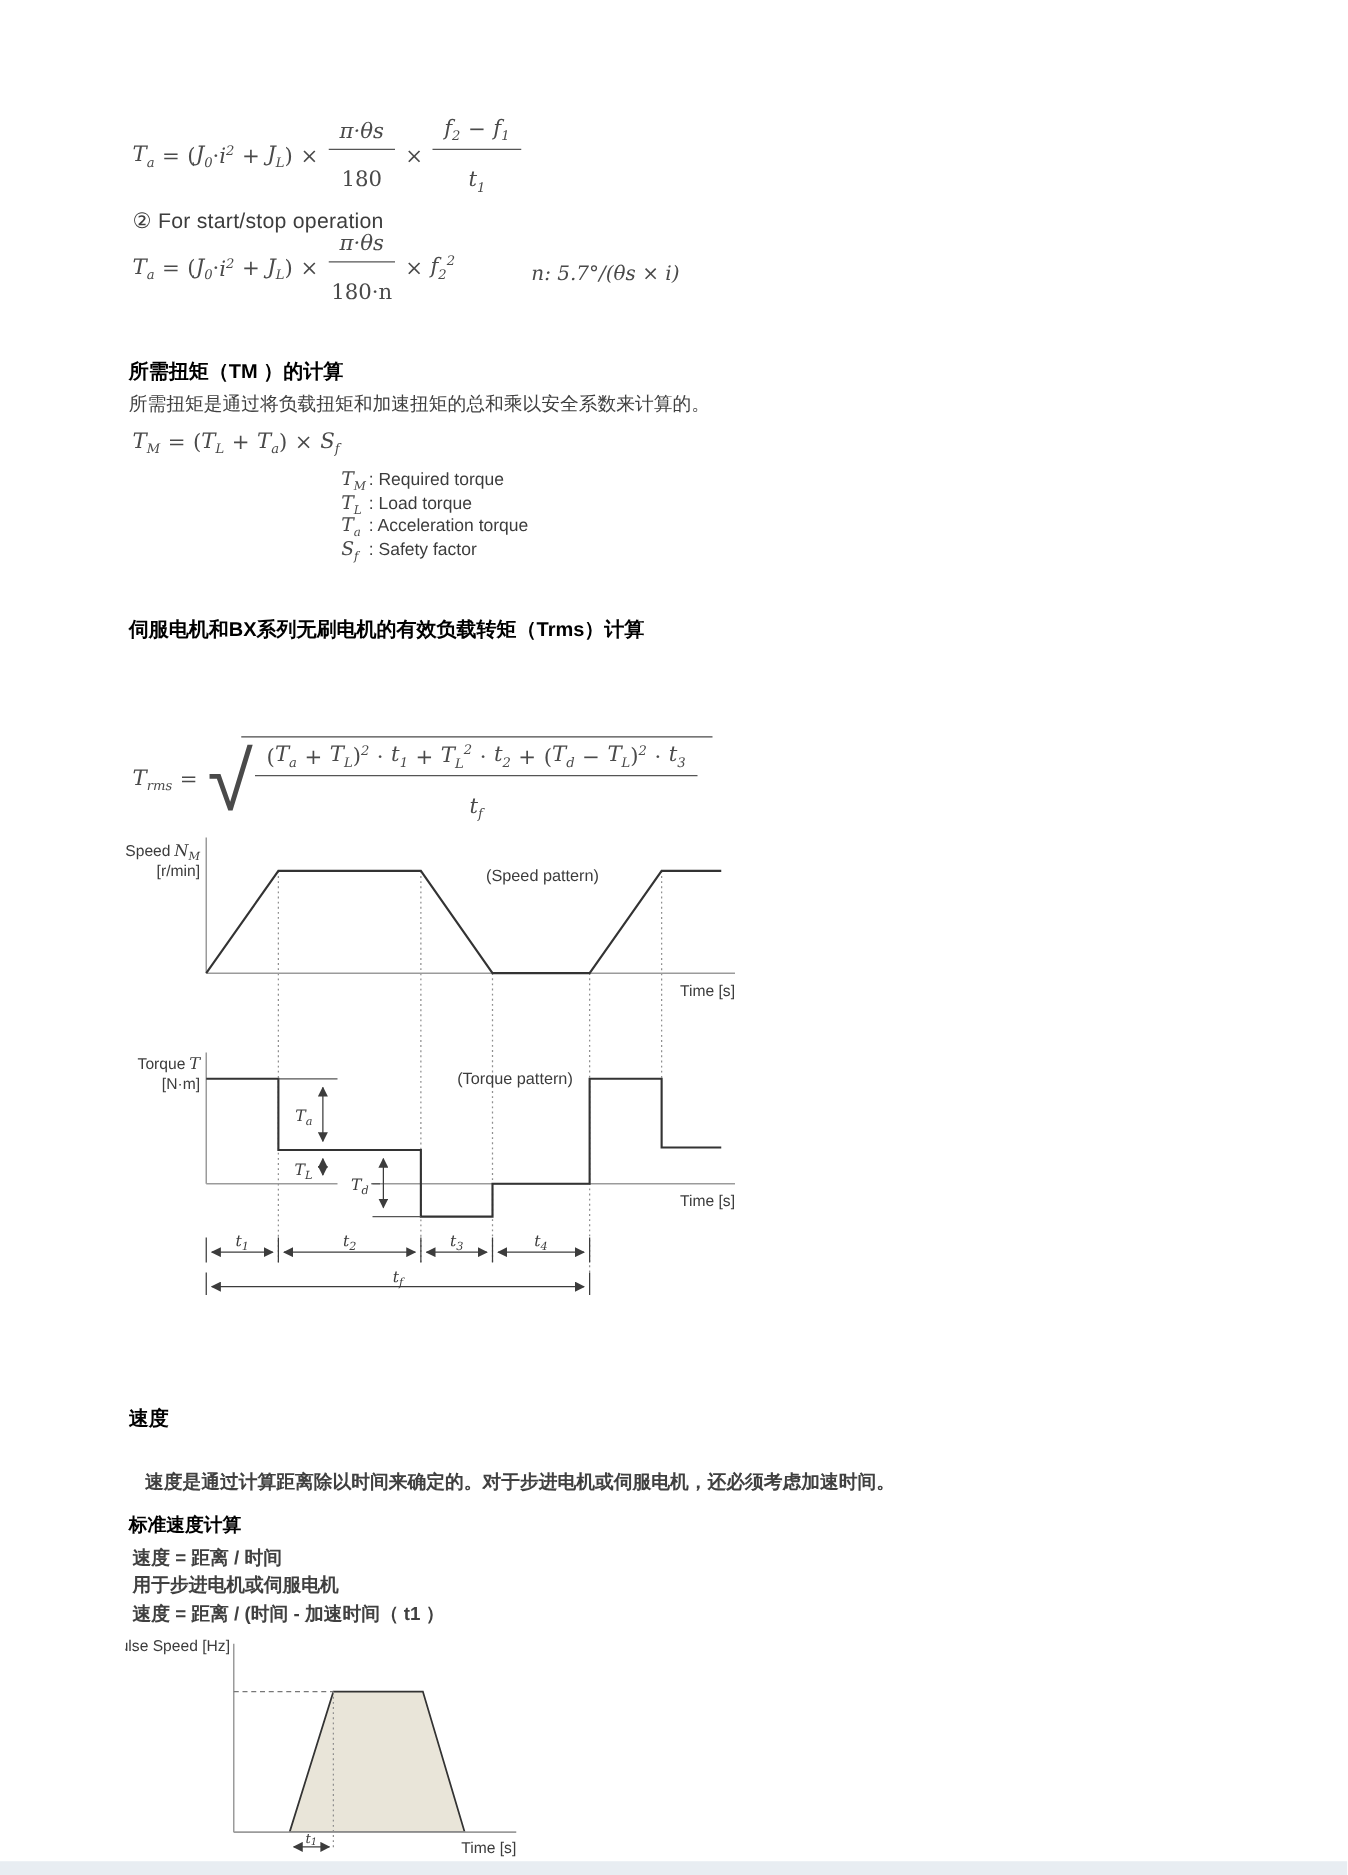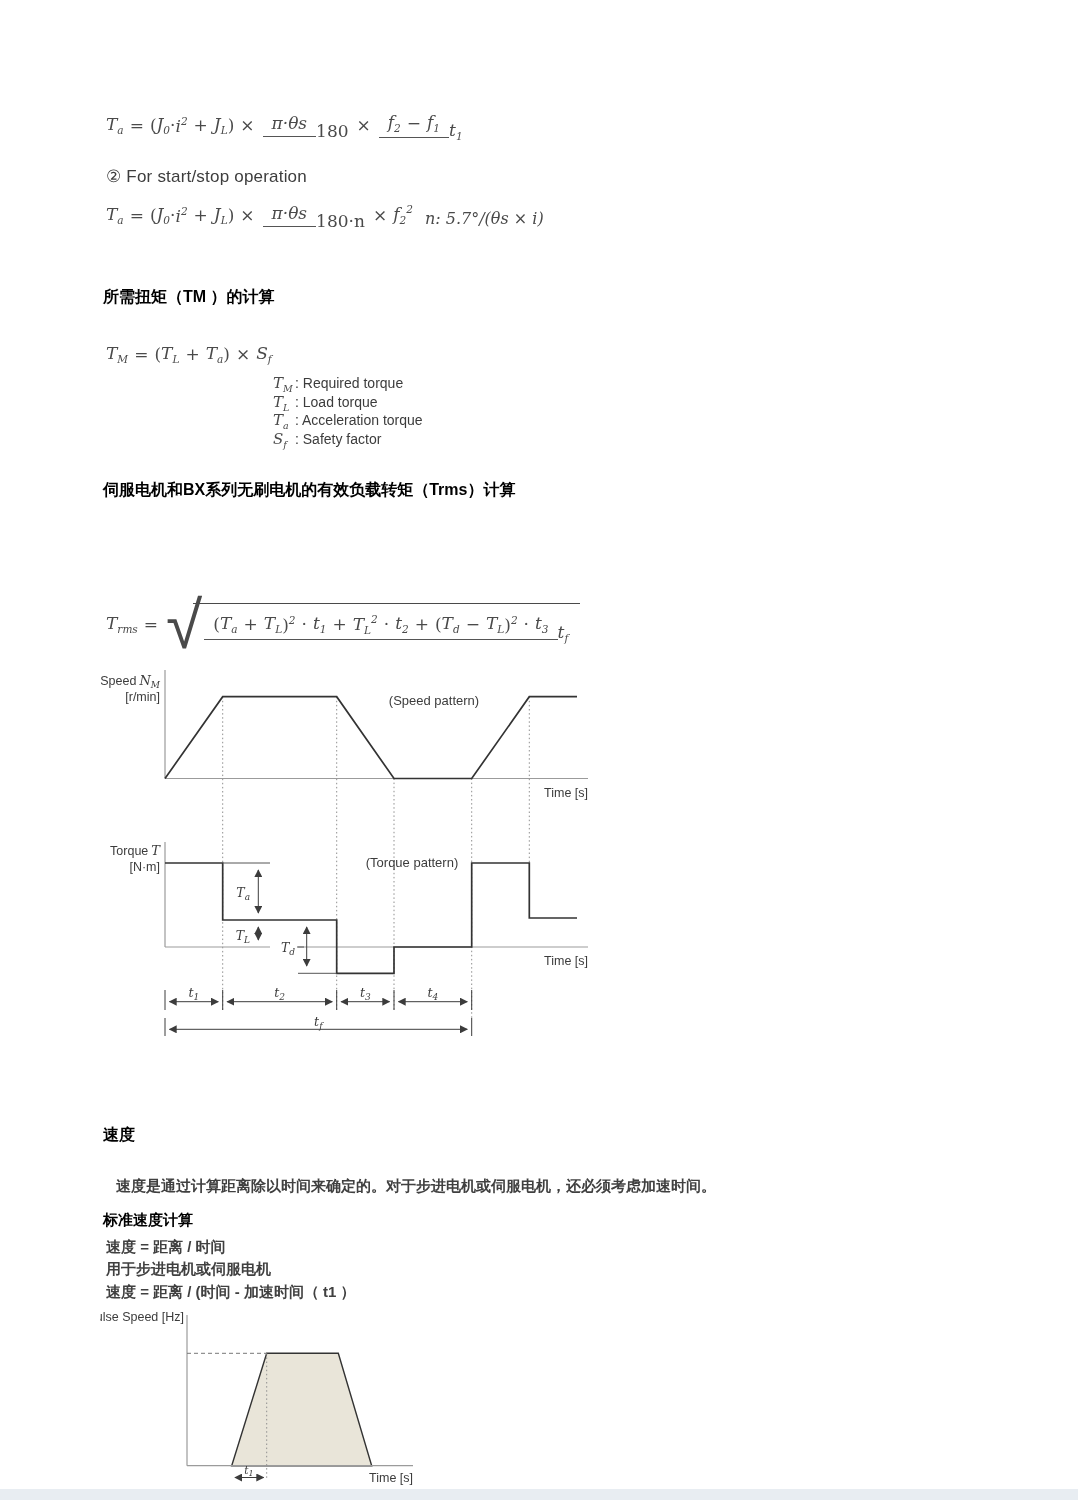--- a/index.html
+++ b/index.html
@@ -10,21 +10,21 @@
   .zh-head{font-size:16px;font-weight:700;color:#000000;}
   .zh-body{font-size:15px;color:#404040;line-height:22.5px;}
   .zh-bold{font-weight:600;}
   
   .formula{position:absolute;display:flex;align-items:center;
            font-family:"DejaVu Serif","Liberation Serif",serif;font-style:italic;
            color:#4a4a4a;font-size:17px;white-space:nowrap;}
   .formula .op{font-style:normal;margin:0 6px;}
   .formula .rm{font-style:normal;}
   .formula sub,.formula sup{font-size:0.62em;font-style:italic;}
-  .frac{display:inline-flex;flex-direction:row;align-items:center;margin:0 2px;line-height:1.25;}
+  .frac{display:inline-flex;flex-direction:column;align-items:center;margin:0 2px;line-height:1.25;}
   .frac .num{border-bottom:1.4px solid #555;padding:0 9px 2px;display:inline-flex;align-items:center;}
   .frac .den{padding-top:2px;display:inline-flex;align-items:center;margin-top:12px;}
   .sqrt{display:inline-flex;align-items:center;margin-left:2px;}
   .rad{font-style:normal;font-size:66px;line-height:1;margin-right:-9px;transform:translateY(2px);
        font-family:"DejaVu Sans",sans-serif;font-weight:200;color:#4a4a4a;}
   .radicand{border-top:1.6px solid #4a4a4a;padding:4px 10px 0 9px;display:inline-flex;align-items:center;}
   .fnote{position:absolute;font-family:"DejaVu Serif","Liberation Serif",serif;font-style:italic;
          font-size:16px;color:#4a4a4a;}
   
   .legend{position:absolute;left:273px;top:374px;}
@@ -106,20 +106,21 @@
         <span class="den">
           <span class="rm">180·n</span>
         </span>
       </span>
       <span class="op">×</span>
       <span class="va">f<sub>2</sub><sup>2</sup></span>
     </div>
   <div class="fnote" style="left:425px;top:209px">n: 5.7°/(θs × i)</div>
 
   <div class="abs zh-head" style="left:103px;top:287px">所需扭矩（TM ）的计算</div>
+  <div class="abs zh-body" style="left:103px;top:313px">所需扭矩是通过将负载扭矩和加速扭矩的总和乘以安全系数来计算的。</div>
   <div class="formula" style="left:106px;top:342px;height:24px">
       <span class="va">T<sub>M</sub></span>
       <span class="op">=</span>
       <span class="rm">(</span>
       <span class="va">T<sub>L</sub></span>
       <span class="op">+</span>
       <span class="va">T<sub>a</sub></span>
       <span class="rm">)</span>
       <span class="op">×</span>
       <span class="va">S<sub>f</sub></span>
@@ -145,21 +146,21 @@
       <span class="legend-label">: Acceleration torque</span>
     </div>
     <div class="legend-row">
       <span class="legend-sym">
           <span class="va">S<sub>f</sub></span>
         </span>
       <span class="legend-label">: Safety factor</span>
     </div>
   </div>
 
-  <div class="abs zh-head" style="left:103px;top:480px">伺服电机和BX系列无刷电机的有效负载转矩（Trms）计算</div>
+  <div class="abs zh-head" style="left:103px;top:494px">伺服电机和BX系列无刷电机的有效负载转矩（Trms）计算</div>
   <div class="formula" style="left:106px;top:588px;height:72px">
       <span class="va">T<sub>rms</sub></span>
       <span class="op">=</span>
       <span class="sqrt">
         <span class="rad">√</span>
         <span class="radicand">
           <span class="frac">
             <span class="num">
               <span class="rm">(</span>
               <span class="va">T<sub>a</sub></span>

